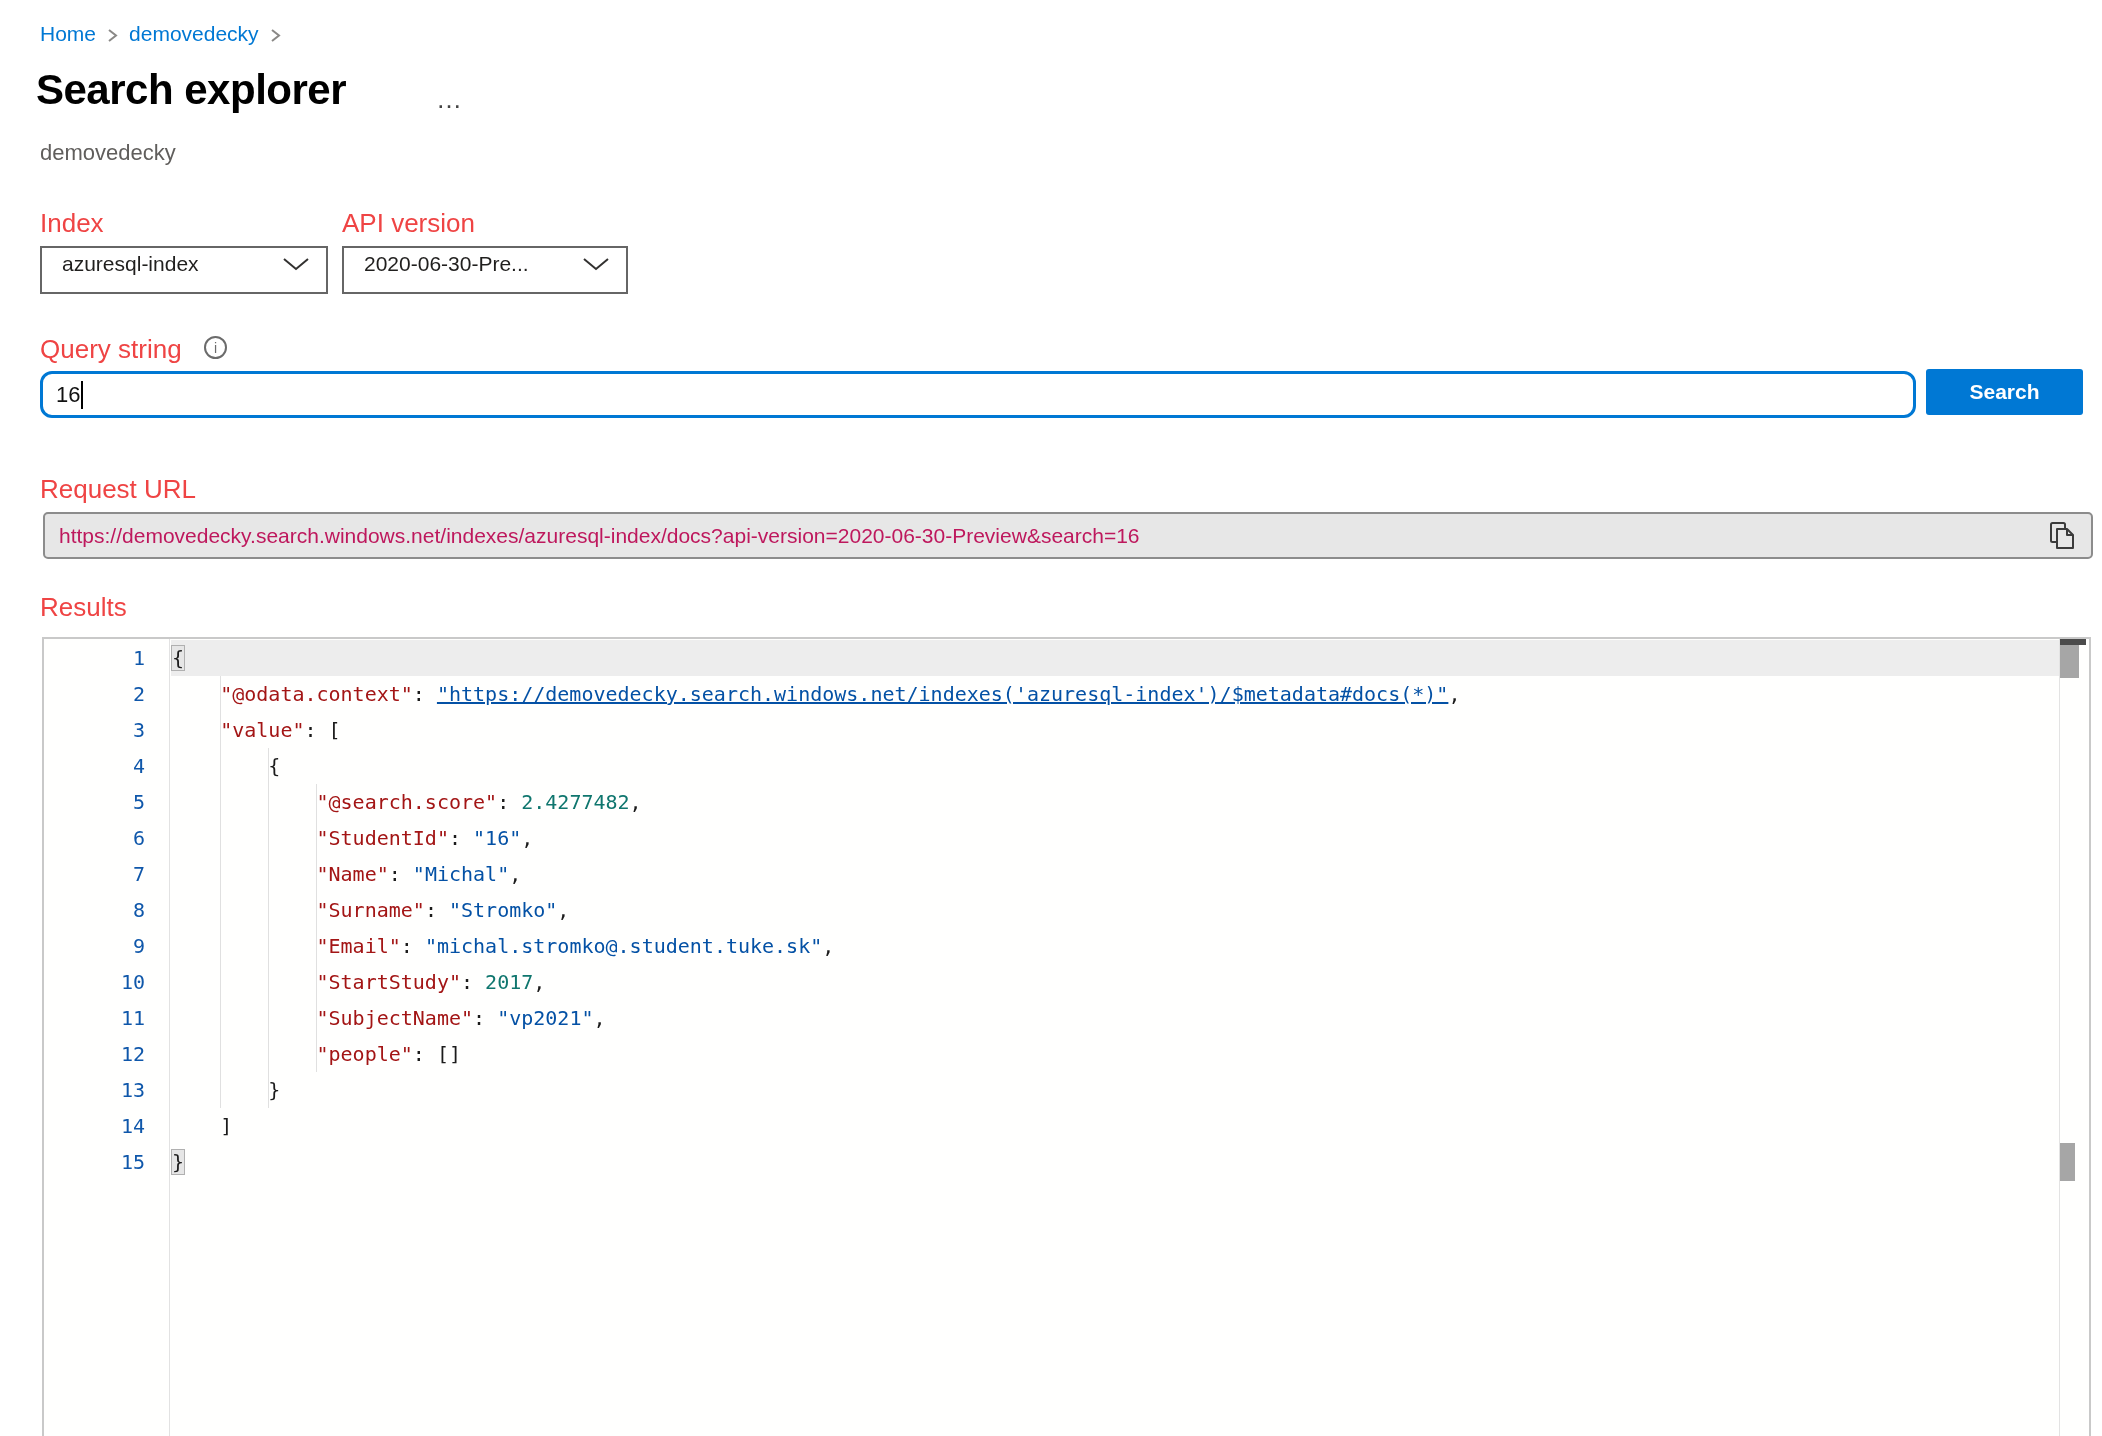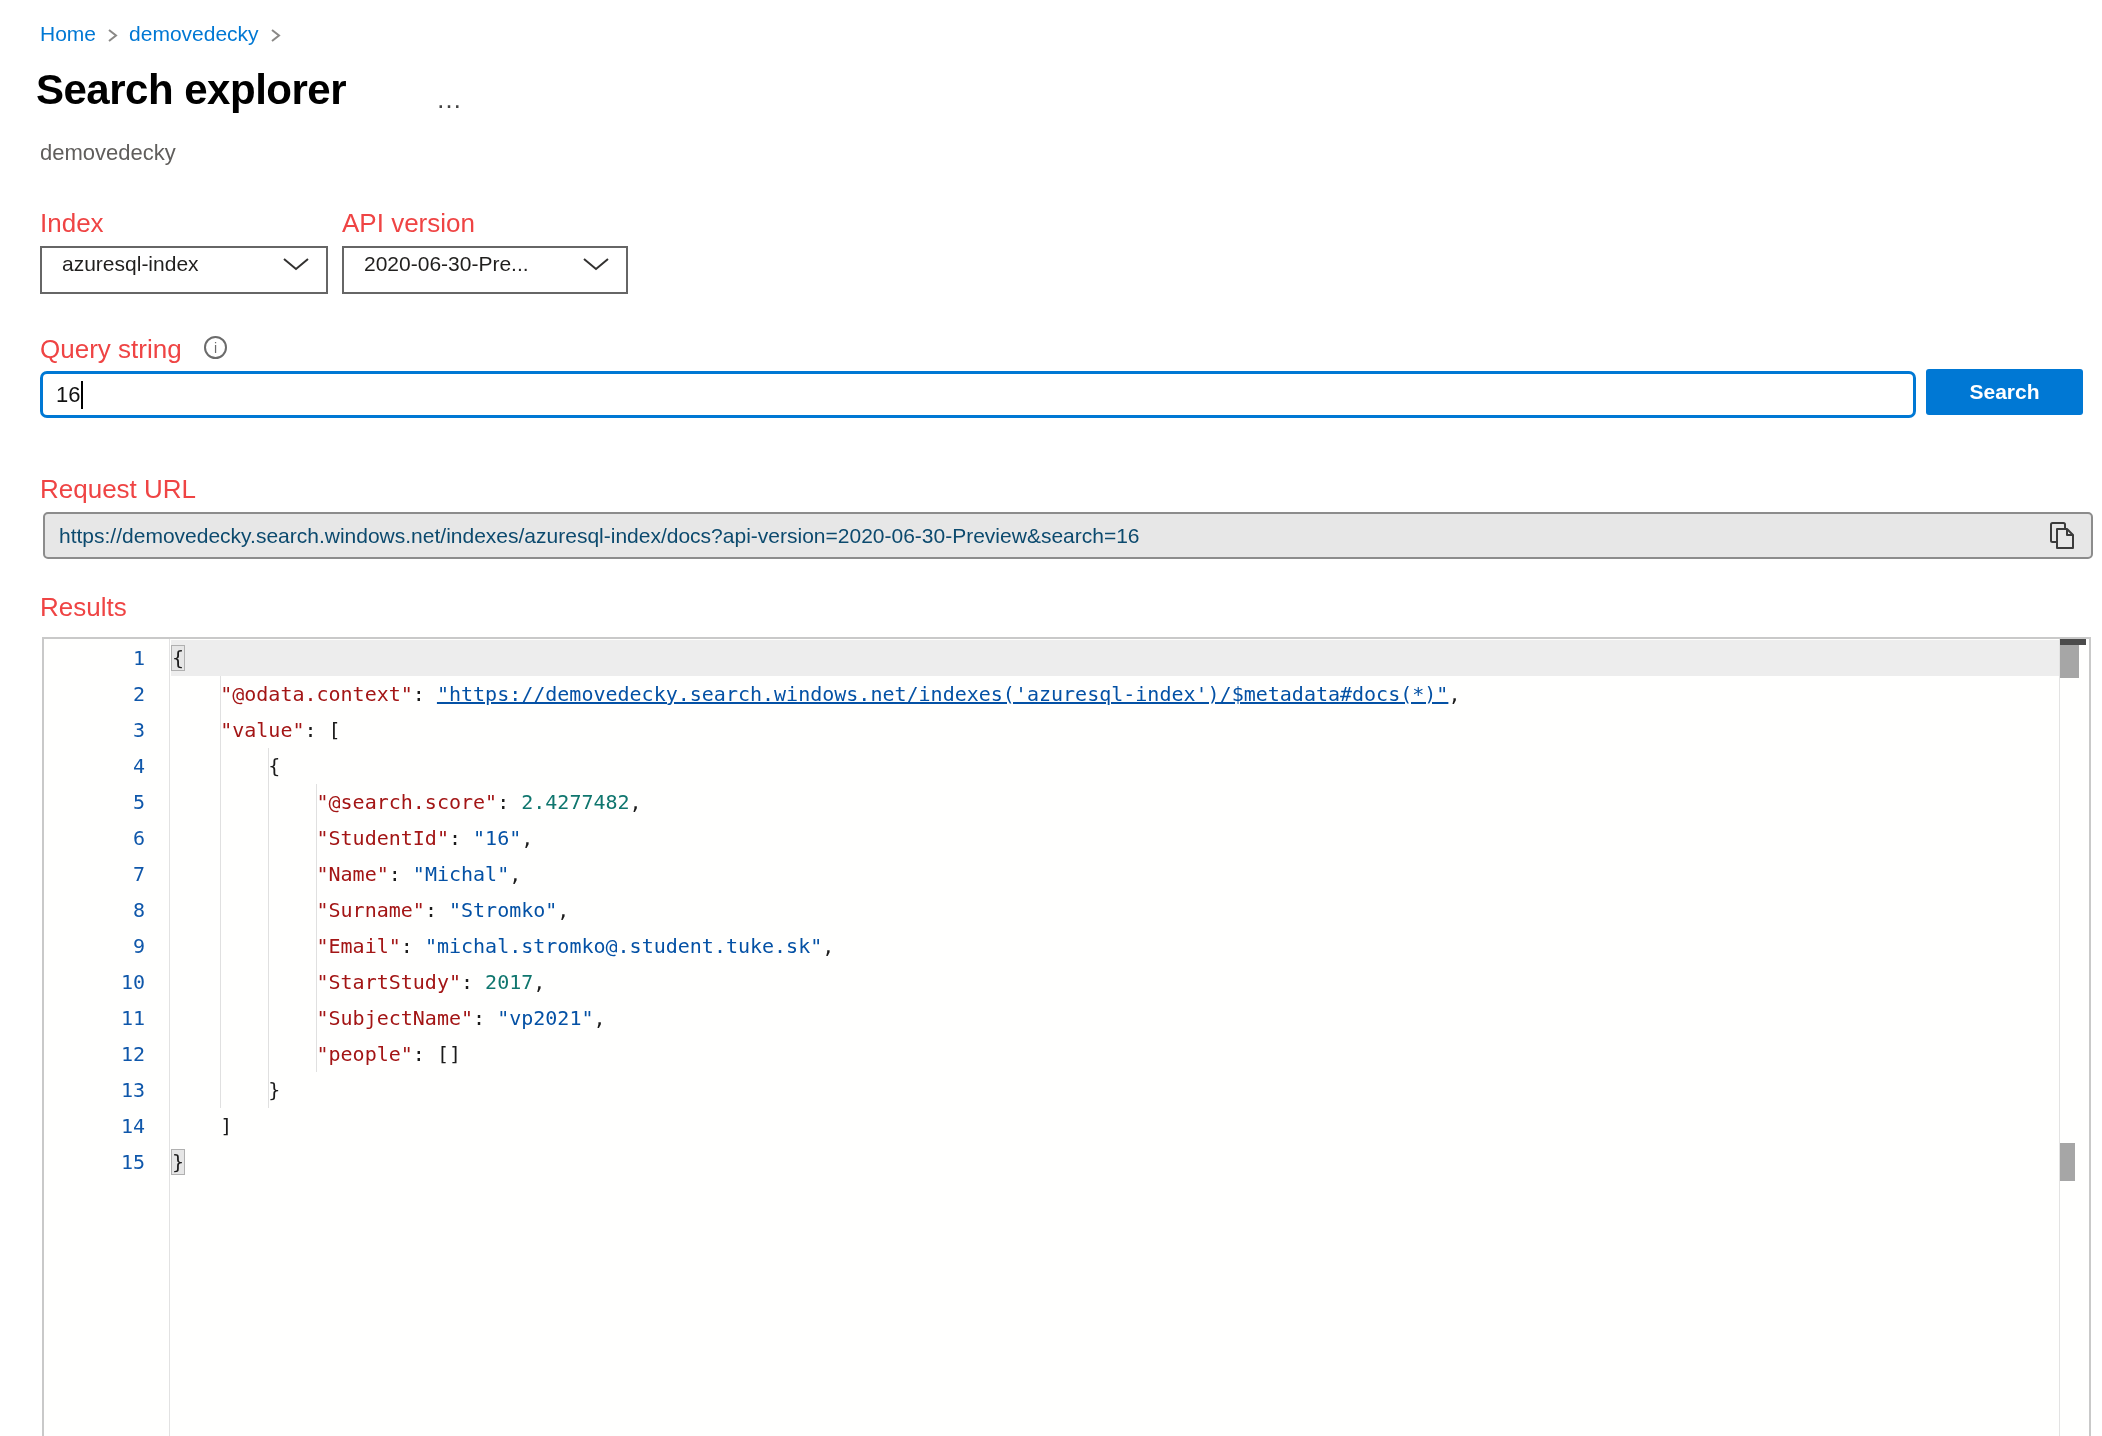--- a/index.html
+++ b/index.html
@@ -20,37 +20,37 @@
   
   .field-label { font-size:26px; color:#ef4444; }
 
   
   .select { border:2px solid #666; border-radius:0; background:#fff; display:flex;
             align-items:center; justify-content:space-between; padding:0 16px 12px 20px;
             font-size:21px; color:#201f1e; cursor:pointer; }
 
   
   .q-input { left:40px; top:371px; width:1876px; height:47px; border:3px solid #0078d4;
-             border-radius:7px; background:#fff; display:flex; align-items:center;
+             border-radius:12px; background:#fff; display:flex; align-items:center;
              padding-left:13px; font-size:22px; color:#111; cursor:text; }
   .caret { display:inline-block; width:2px; height:28px; background:#000; margin-left:1px; }
 
   .info-icon { left:204px; top:336px; width:23px; height:23px; border:2px solid #6b6b6b;
                border-radius:50%; color:#6b6b6b; font-size:14px; display:flex;
                align-items:center; justify-content:center; cursor:pointer; }
 
   .search-btn { left:1926px; top:369px; width:157px; height:46px; background:#0078d4;
                 color:#fff; font-size:21px; font-weight:bold; border:none; border-radius:3px;
                 display:flex; align-items:center; justify-content:center; cursor:pointer; }
 
   
   .url-bar { left:43px; top:512px; width:2050px; height:47px; background:#e7e7e7;
              border:2px solid #8c8c8c; border-radius:5px; display:flex; align-items:center;
              padding:0 14px; }
-  .url-text { font-size:21px; color:#0c4a6e; flex:1; white-space:nowrap; overflow:hidden; }
+  .url-text { font-size:21px; color:#be185d; flex:1; white-space:nowrap; overflow:hidden; }
   .copy-btn { width:30px; height:32px; display:flex; align-items:center; justify-content:center; cursor:pointer; }
 
   
   .editor { left:42px; top:637px; width:2049px; height:799px; background:#fffffe;
             border:2px solid #c9c9c9; border-bottom:none; font-family:"DejaVu Sans Mono",monospace; }
   .gutter { position:absolute; left:0; top:0; width:126px; height:100%; background:#fffffe;
             border-right:1px solid #e2e2e2; padding-top:1px; }
   .ln { height:36px; line-height:36px; text-align:right; padding-right:24px;
         font-size:20px; color:#0f57aa; }
   .hl-line { position:absolute; left:127px; top:1px; width:1888px; height:36px; background:#ededed; }

